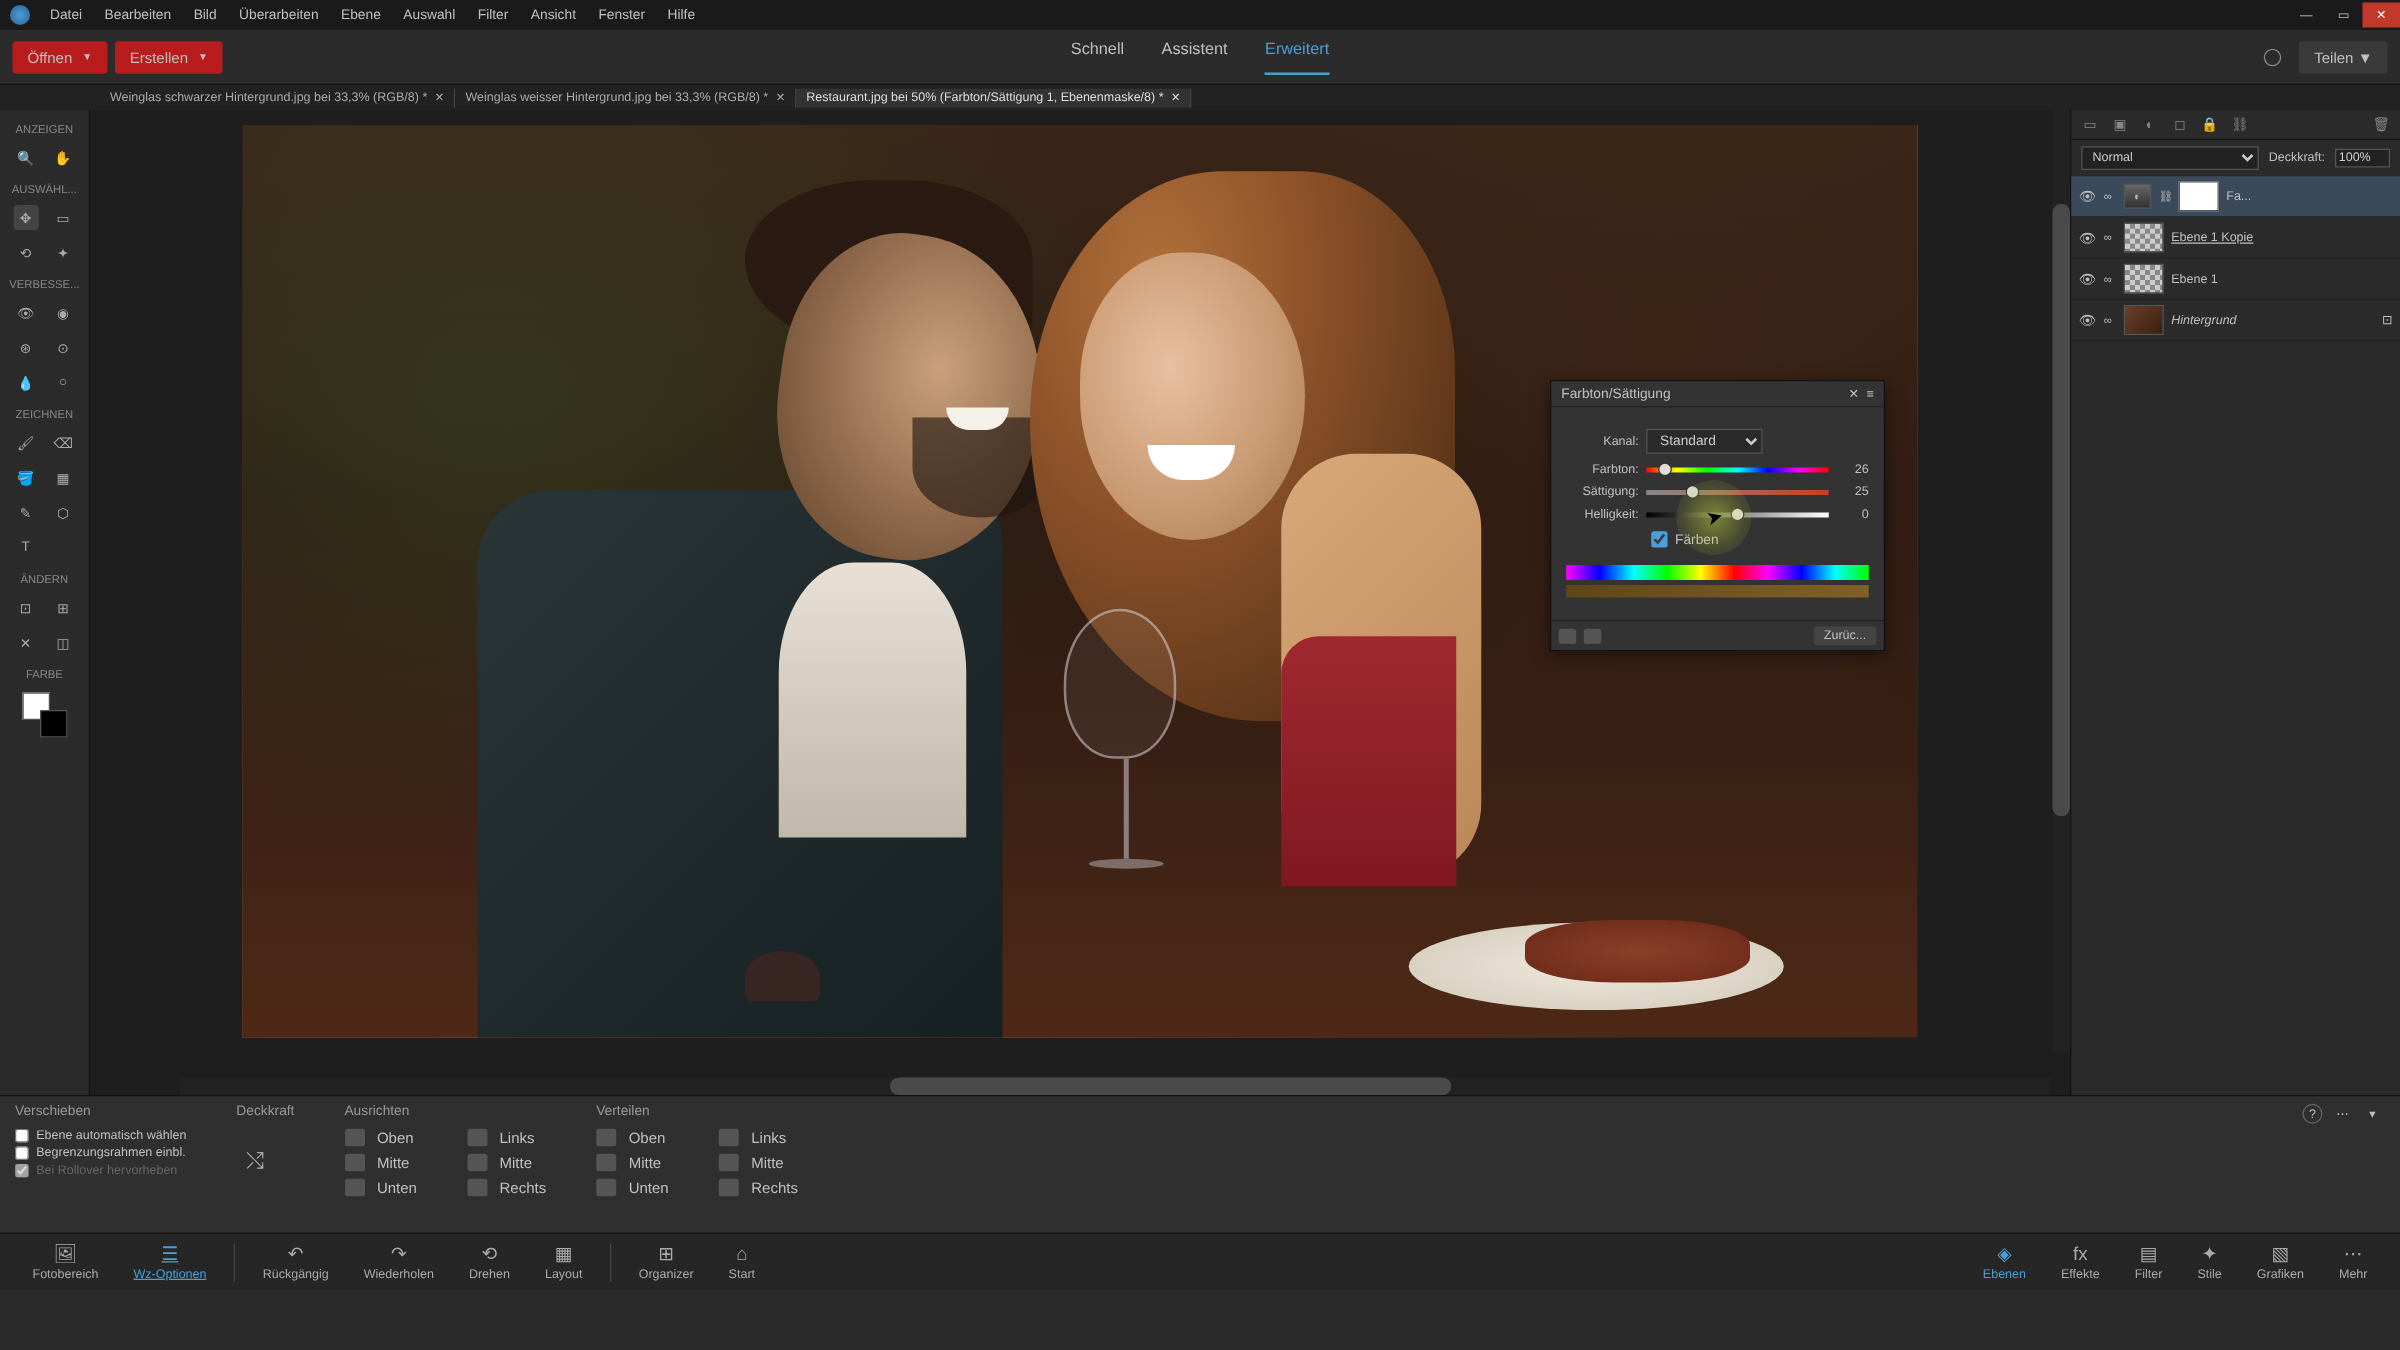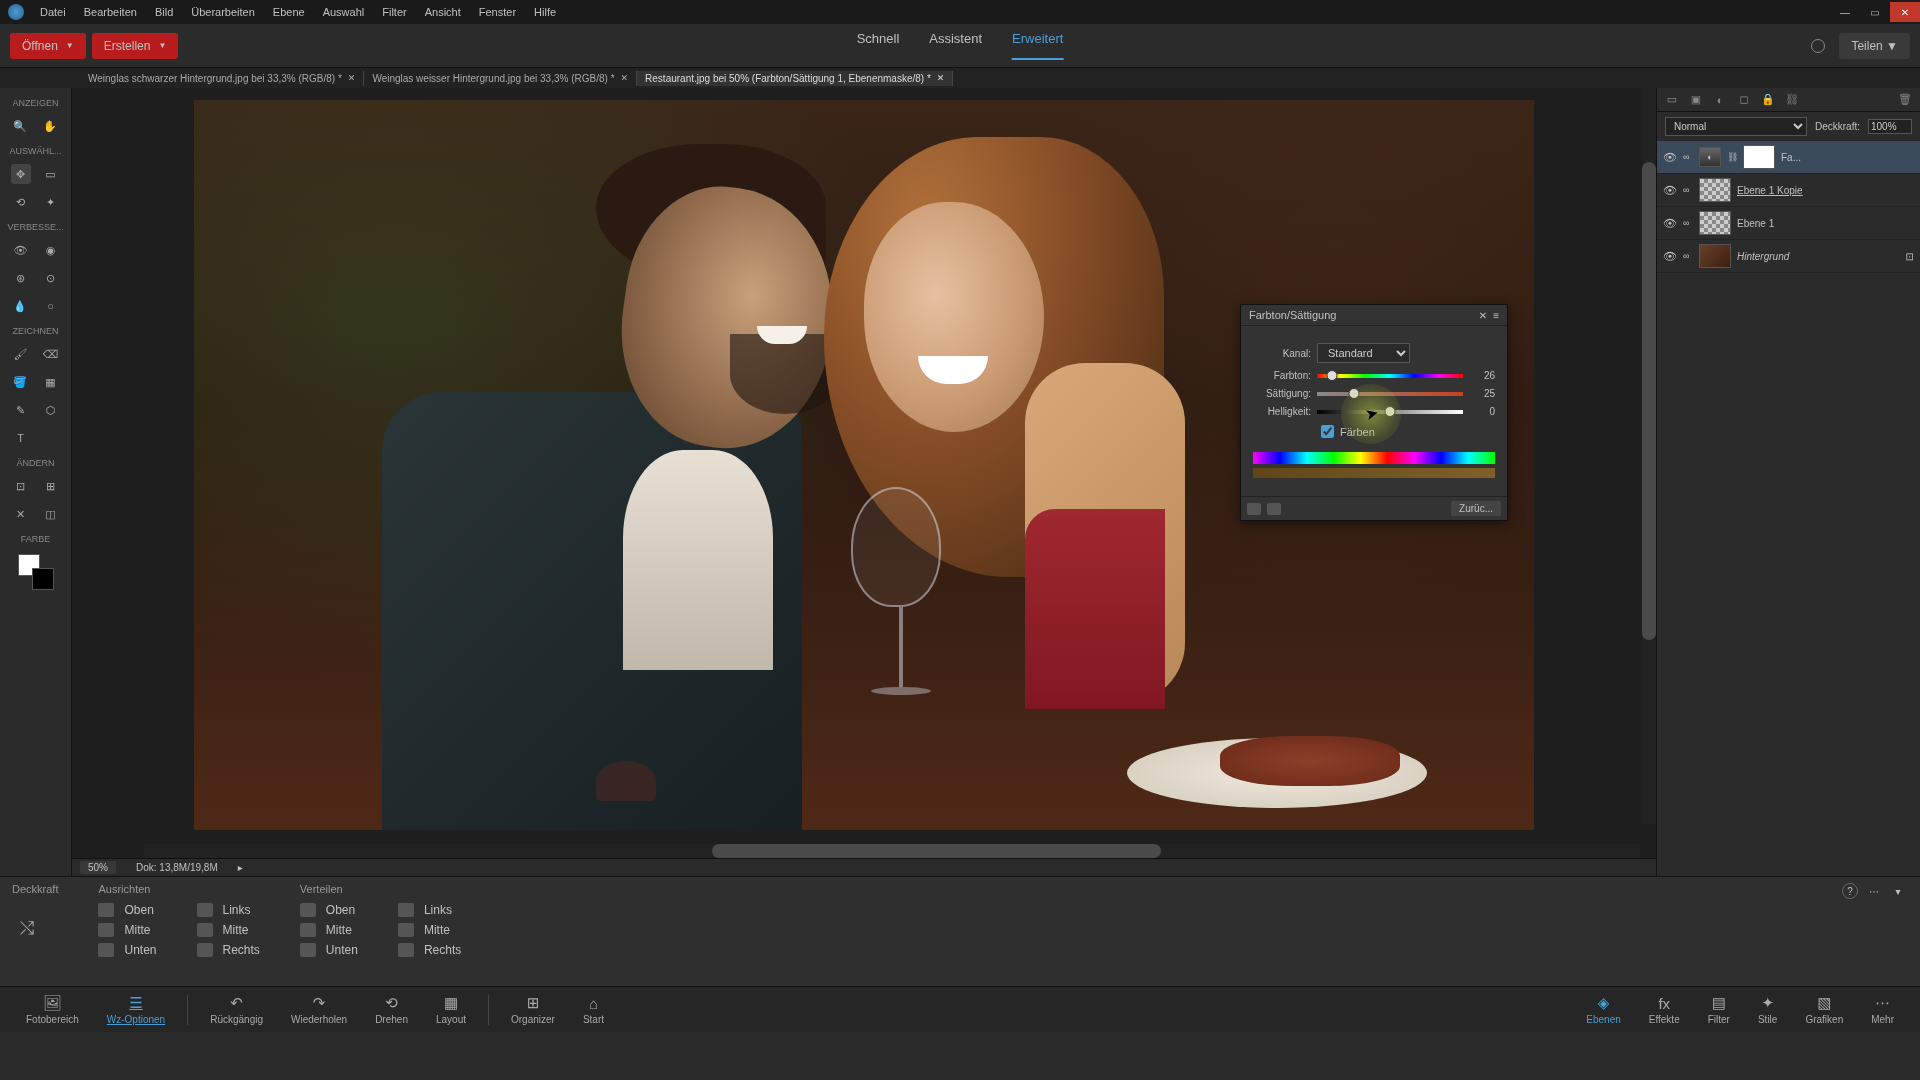--- a/index.html
+++ b/index.html
@@ -343,25 +343,20 @@
         </div>
       </div>
 
       <div class="vscroll">
           <div class="thumb"></div>
         </div>
     </div>
     <div class="hscroll">
         <div class="thumb"></div>
       </div>
-    <div class="statusbar">
-      <span class="zoom">50%</span>
-      <span>Dok: 13,8M/19,8M</span>
-      <span>▸</span>
-    </div>
   </div>
 
   <div class="rightpanel">
     <div class="icobar">
       <div class="ico">▭</div>
       <div class="ico">▣</div>
       <div class="ico">◐</div>
       <div class="ico">◻</div>
       <div class="ico">🔒</div>
       <div class="ico">⛓</div>
@@ -400,20 +395,35 @@
         <div class="thumb photo1"></div>
         <span class="name italic">Hintergrund</span>
         <span>⊡</span>
       </div>
     </div>
   </div>
 </div>
 
 <div class="optbar">
   <div class="col">
+    <span class="title">Verschieben</span>
+    <div class="chkrow">
+        <input type="checkbox" style="">
+        <span>Ebene automatisch wählen</span>
+      </div>
+    <div class="chkrow">
+        <input type="checkbox" style="">
+        <span>Begrenzungsrahmen einbl.</span>
+      </div>
+    <div class="chkrow">
+        <input type="checkbox" checked="" disabled="" style="">
+        <span style="color:#666">Bei Rollover hervorheben</span>
+      </div>
+  </div>
+  <div class="col">
     <span class="title">Deckkraft</span>
     <div class="swapico">⤭</div>
   </div>
   <div class="col">
     <span class="title">Ausrichten</span>
     <div class="iconcol">
       <div class="ic"></div>
         <span>Oben</span>
       <div class="ic"></div>
         <span>Mitte</span>

